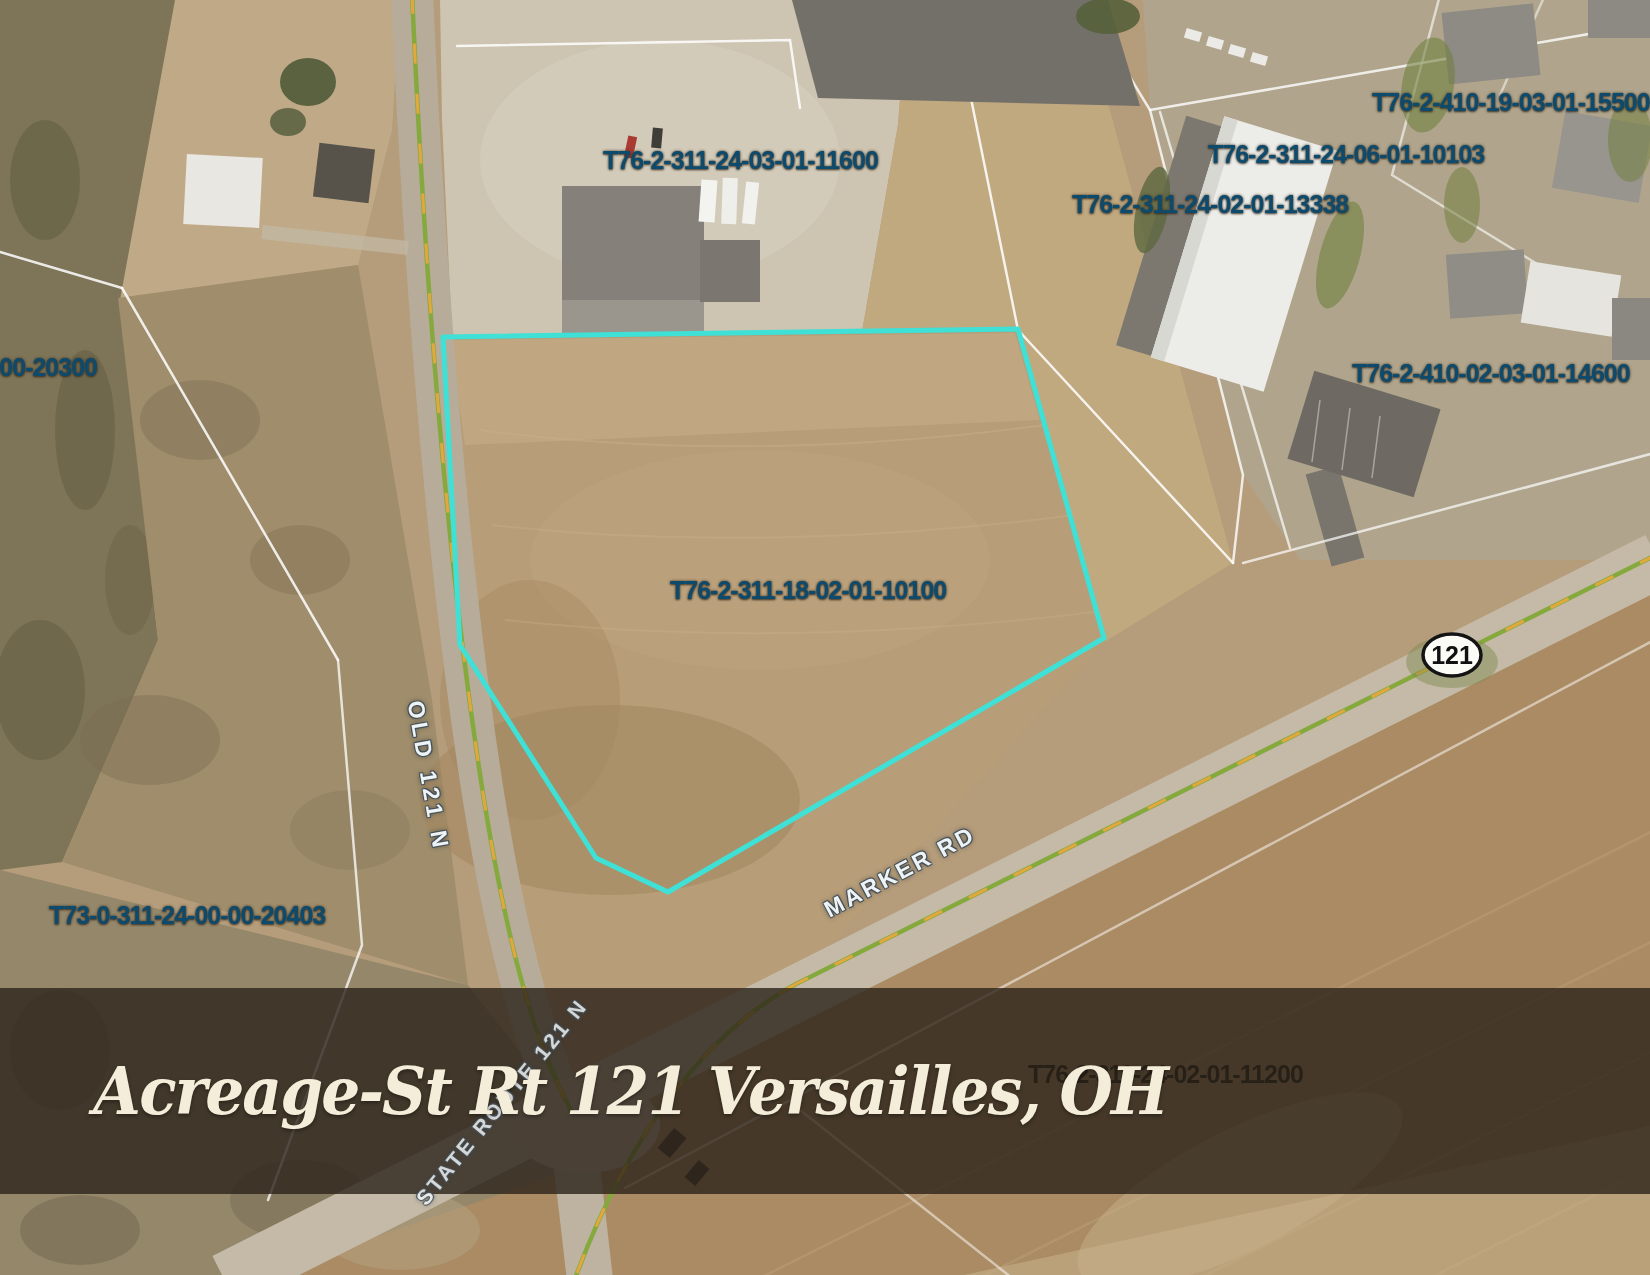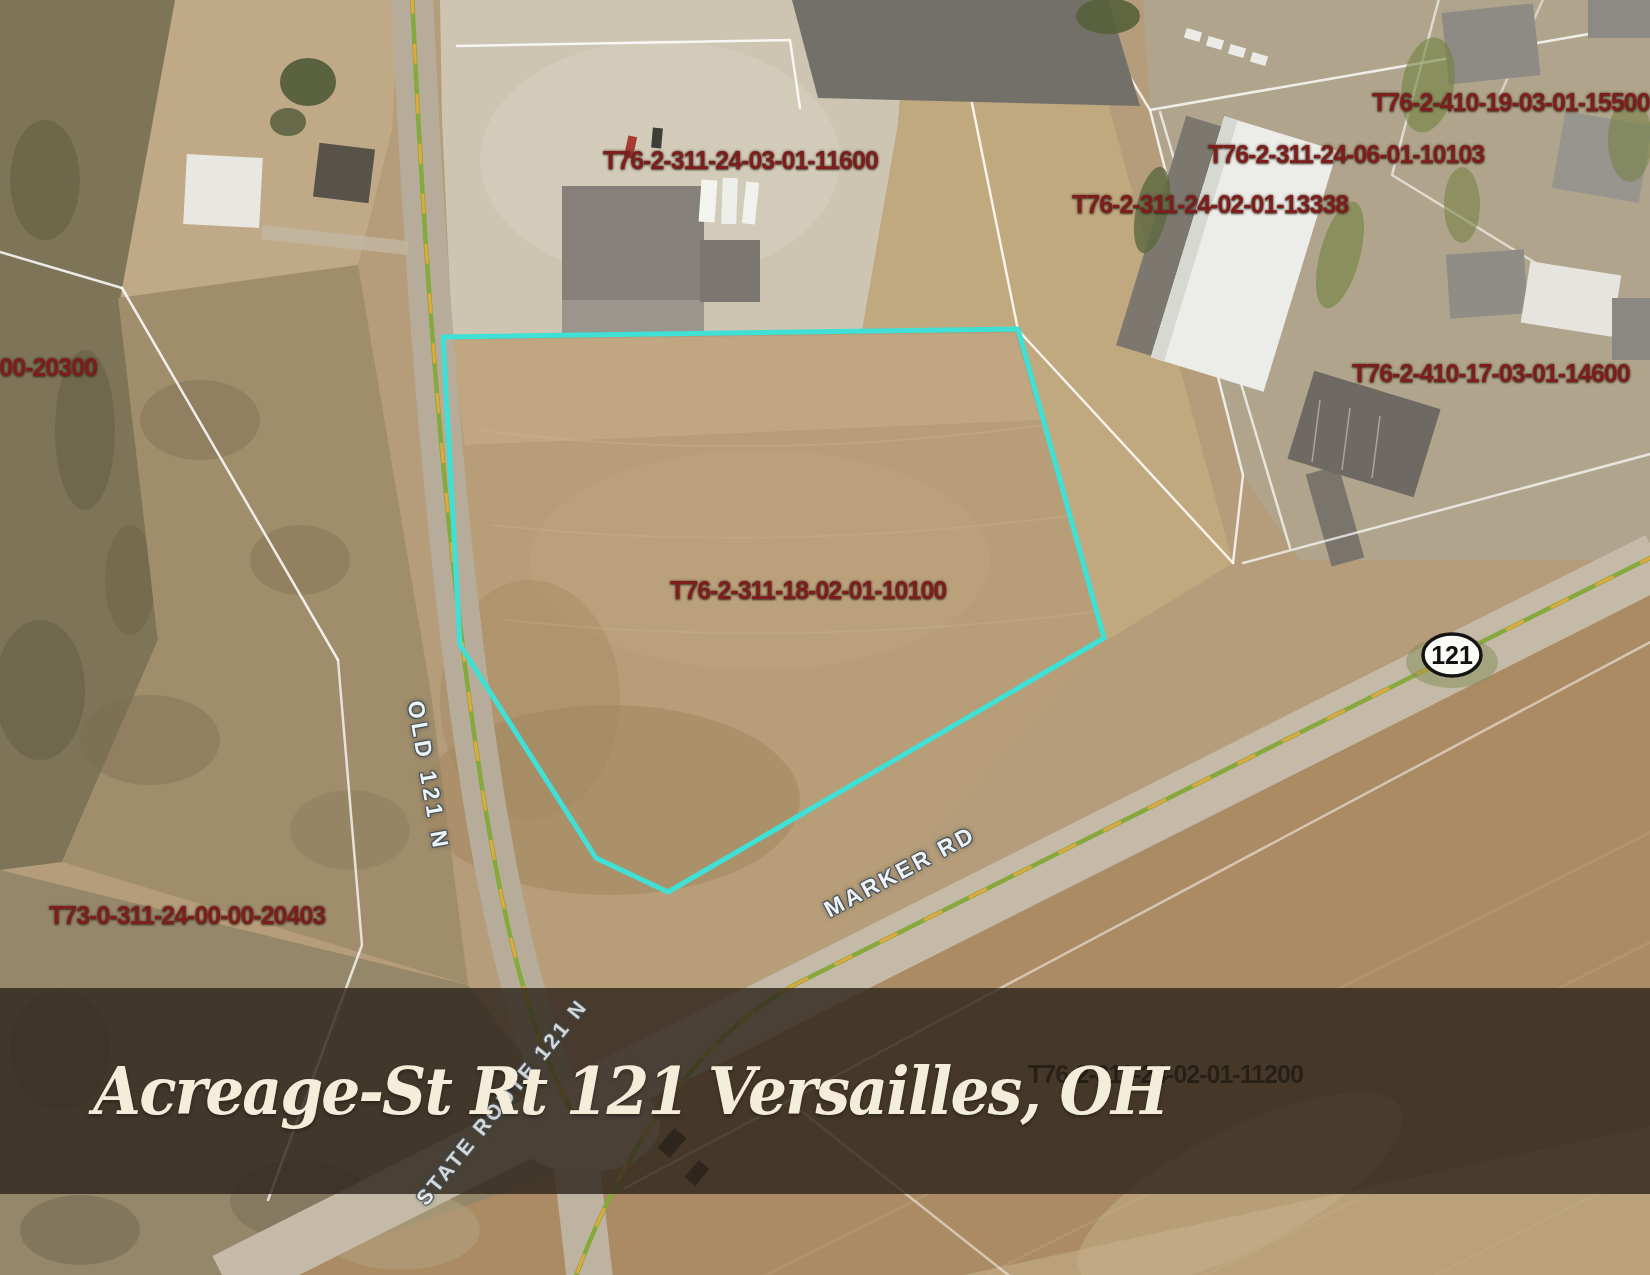--- a/index.html
+++ b/index.html
@@ -2,21 +2,21 @@
 <html><head>
 <meta charset="utf-8">
 <style>
   html,body{margin:0;padding:0;background:#222;}
   .stage{
     position:relative;width:1650px;height:1275px;overflow:hidden;
     background:#b59c7a;font-family:"Liberation Sans",sans-serif;
   }
   .stage svg{position:absolute;left:0;top:0;z-index:0;}
   .plabel{
-    position:absolute;z-index:2;color:#7f1d1d;
+    position:absolute;z-index:2;color:#0c4a6e;
     font:700 25px "Liberation Sans",sans-serif;letter-spacing:-1px;
     text-shadow:0 0 3px rgba(70,58,42,.95),0 1px 2px rgba(40,32,20,.7);
     white-space:nowrap;
   }
   .plabel.faint{
     z-index:5;color:#000000;opacity:.42;text-shadow:none;
   }
   .rlabel{
     position:absolute;z-index:2;color:#eef3f5;
     font:700 23px "Liberation Sans",sans-serif;letter-spacing:3px;
@@ -184,21 +184,21 @@
       <ellipse cx="1452" cy="662" rx="46" ry="26" fill="#7c8a4e" opacity=".45"></ellipse>
       <ellipse cx="1452" cy="655" rx="29" ry="21" fill="#fcfcf7" stroke="#141414" stroke-width="3.5"></ellipse>
       <text x="1452" y="664" text-anchor="middle" font-family="Liberation Sans, sans-serif" font-size="25" font-weight="700" fill="#111111">121</text>
     </g>
   </svg>
 
   <div class="plabel" style="left:603px;top:146px">T76-2-311-24-03-01-11600</div>
   <div class="plabel" style="left:1372px;top:88px">T76-2-410-19-03-01-15500</div>
   <div class="plabel" style="left:1208px;top:140px">T76-2-311-24-06-01-10103</div>
   <div class="plabel" style="left:1072px;top:190px">T76-2-311-24-02-01-13338</div>
-  <div class="plabel" style="left:1352px;top:359px">T76-2-410-17-03-01-14600</div>
+  <div class="plabel" style="left:1352px;top:359px">T76-2-410-02-03-01-14600</div>
   <div class="plabel" style="left:670px;top:576px">T76-2-311-18-02-01-10100</div>
   <div class="plabel" style="left:-8px;top:353px">-00-20300</div>
   <div class="plabel" style="left:49px;top:901px">T73-0-311-24-00-00-20403</div>
   <div class="plabel faint" style="left:1028px;top:1060px">T76-2-311-24-02-01-11200</div>
 
   <div class="rlabel" style="left:428px;top:776px;transform:translate(-50%,-50%) rotate(80deg);letter-spacing:4px">OLD 121 N</div>
   <div class="rlabel" style="left:900px;top:872px;transform:translate(-50%,-50%) rotate(-28deg)">MARKER RD</div>
   <div class="rlabel above" style="left:502px;top:1102px;font-size:21px;transform:translate(-50%,-50%) rotate(-51deg)">STATE ROUTE 121 N</div>
 
   <div class="banner"></div>

